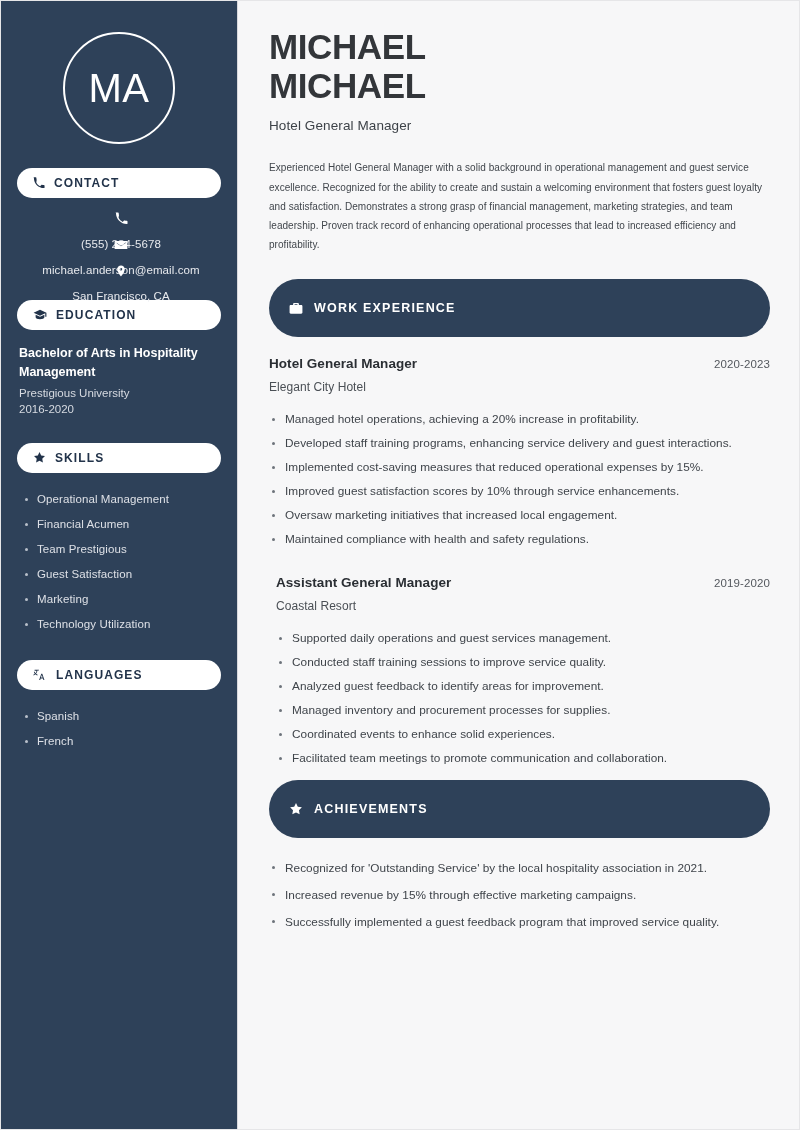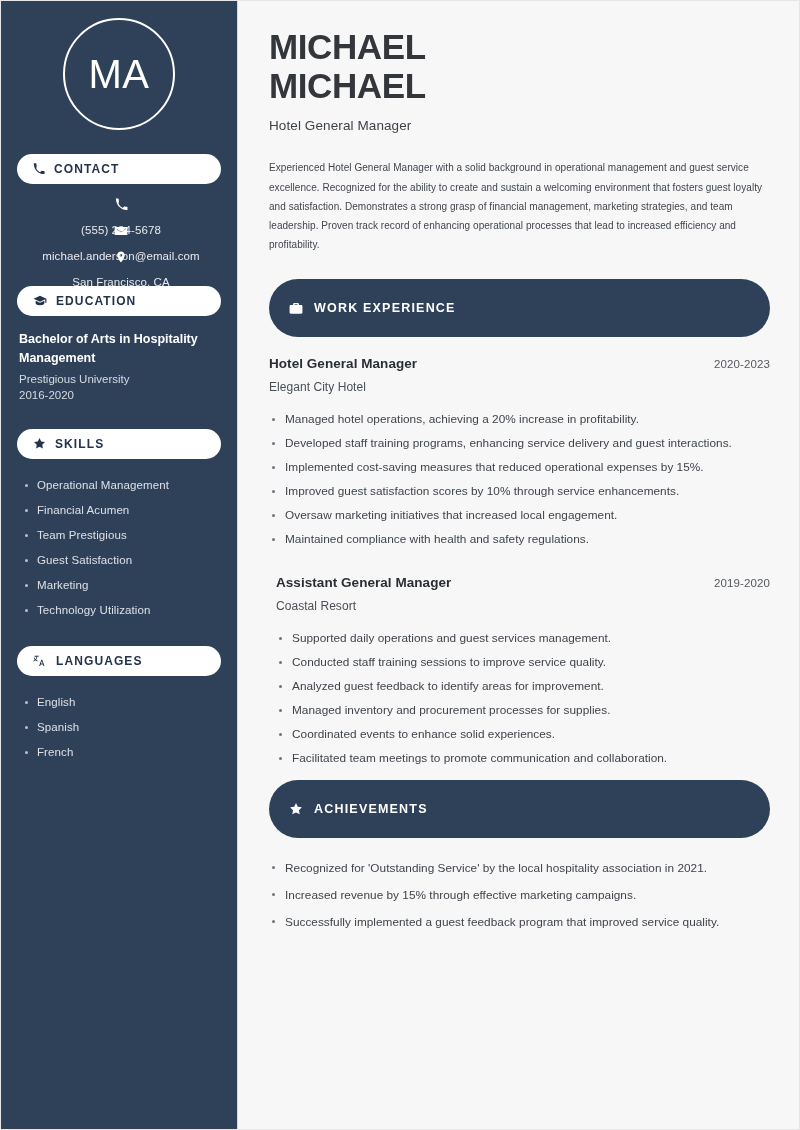--- a/index.html
+++ b/index.html
@@ -32,21 +32,21 @@
     background: #2e4159;
     color: #ffffff;
     box-sizing: border-box;
     padding: 0 16px;
     border-right: 1px solid #d8d8dc;
   }
 
   .monogram-wrap {
     display: flex;
     justify-content: center;
-    padding-top: 17px;
+    padding-top: 31px;
     padding-bottom: 24px;
     align-items: center;
   }
   .monogram {
     width: 112px;
     height: 112px;
     border-radius: 50%;
     border: 2px solid #ffffff;
     display: flex;
     align-items: center;
@@ -333,21 +333,20 @@
       <div class="pill">
         <span class="ico">
           <svg width="14" height="13" viewBox="0 0 24 24" fill="#22334a">
             <path d="M2 3h8v1.6H7.3c-.3 2.4-1.2 4.4-2.6 5.9 .9.8 1.9 1.4 3 1.9l-.7 1.5c-1.3-.6-2.5-1.4-3.5-2.3-1 .9-2.2 1.7-3.5 2.3V12.2c.9-.4 1.7-.9 2.4-1.5C1.5 9.5.9 8.2.6 6.8h1.7c.2 1 .7 1.9 1.4 2.7 1-1.1 1.7-2.7 1.9-4.6H2V3z"></path>
             <path d="M16.2 10.4h-1.8l-4 11.6h1.9l.9-2.7h4.2l.9 2.7h1.9l-4-11.6zm-2.5 7.3l1.6-4.8 1.6 4.8h-3.2z"></path>
           </svg>
         </span>
         <span class="pill-label">LANGUAGES</span>
       </div>
       <ul class="bullet-list">
-        <li>English</li>
         <li>Spanish</li>
         <li>French</li>
       </ul>
     </div>
 
   </aside>
 
   <main class="main">
 
     <h1 class="name">

